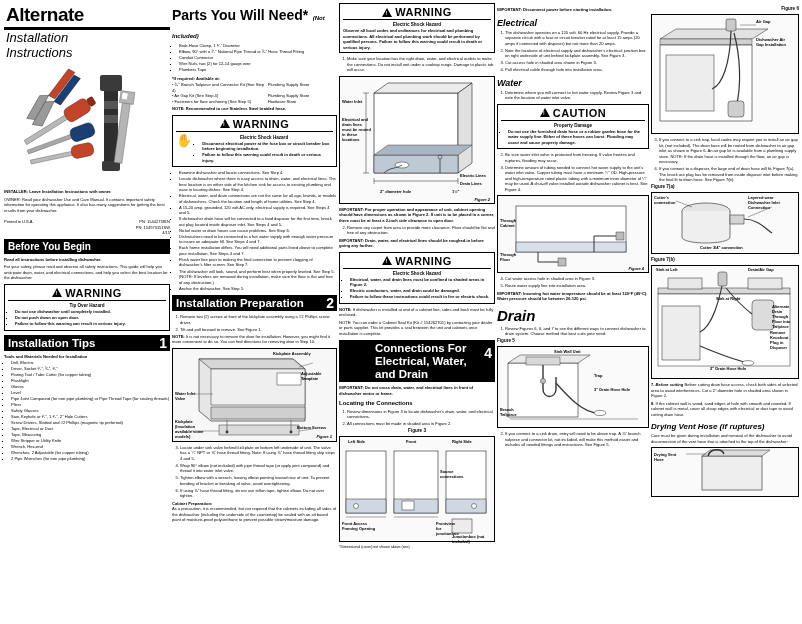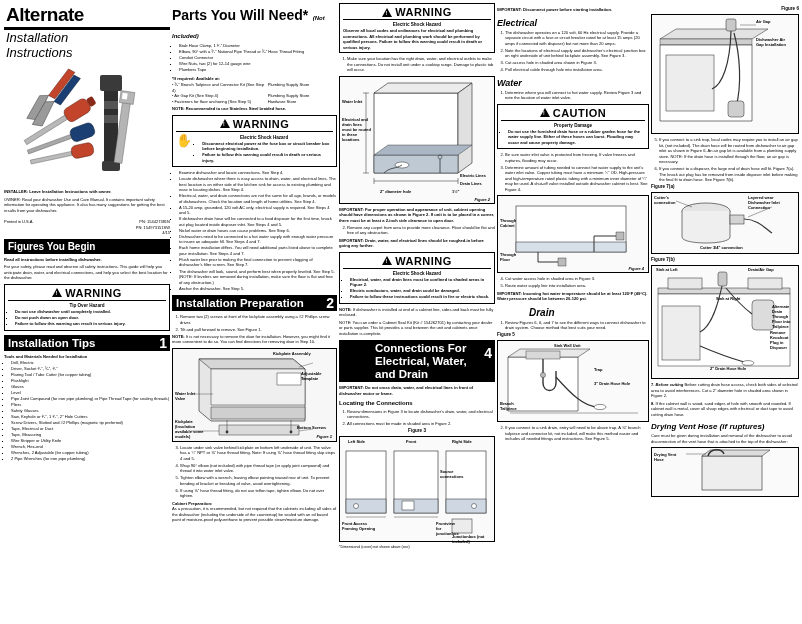--- a/index.html
+++ b/index.html
@@ -109,21 +109,21 @@
     <div class="t" style="margin-top:2px;">OWNER: Read your dishwasher Use and Care Manual. It contains important safety information for operating this appliance. It also has many suggestions for getting the best results from your dishwasher.</div>
 
     <div style="display:flex;justify-content:space-between;margin-top:6px;">
       <div class="footer-note">Printed in U.S.A.</div>
       <div class="pn" style="white-space:pre-line;">PN: 154427381N
 PN: 154973151SW
 4/15</div>
     </div>
 
     <div class="sec-head2">
-      <span>Figures You Begin</span>
+      <span>Before You Begin</span>
     </div>
     <div class="t b">Read all instructions before installing dishwasher.</div>
     <div class="t" style="margin-top:2px;">For your safety, please read and observe all safety instructions. This guide will help you anticipate drain, water, and electrical connections, and help you select the best location for the dishwasher.</div>
 
     <div class="warn">
       <div class="warn-hdr">
         <div class="tri"></div>
         <div class="warn-word">WARNING</div>
       </div>
       <div class="warn-sub">Tip Over Hazard</div>
@@ -454,21 +454,21 @@
     <ol start="4">
       <li class="t">Cut water access hole in shaded area in Figure 3.</li>
       <li class="t">Route water supply line into installation area.</li>
     </ol>
 
     <div class="t" style="margin-top:2px;">
       <span class="b">IMPORTANT:</span>
       <span class="b">Incoming hot water temperature should be at least 120°F (49°C). Water pressure should be between 20-120 psi.</span>
     </div>
 
-    <div class="sec-head-plain" style="font-size:10px;margin-left:32px;">Drain</div>
+    <div class="sec-head-plain" style="font-size:15px;">Drain</div>
     <ol>
       <li class="t">Review Figures 6, 6, and 7 to see the different ways to connect dishwasher to drain system. Choose method that best suits your need.</li>
     </ol>
 
     <div class="figcap" style="text-align:left;">Figure 5</div>
 
     <div class="fig" style="height:80px;">
       <svg width="150" height="80" viewBox="0 0 150 80">
         <rect width="150" height="80" fill="#fafafa"></rect>
 

